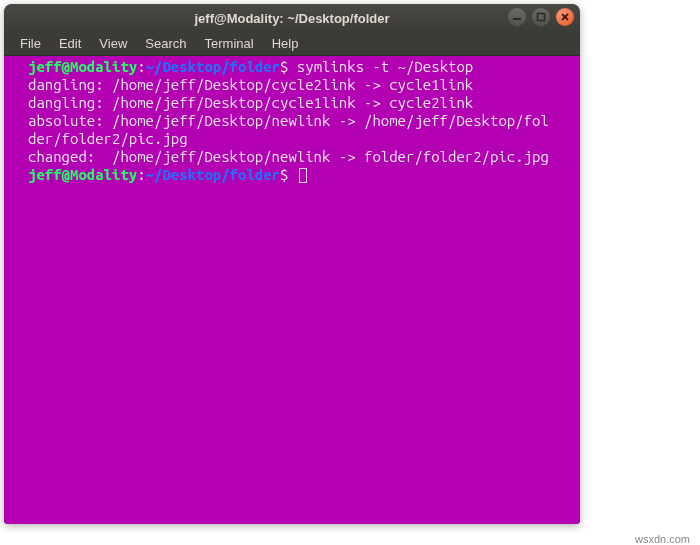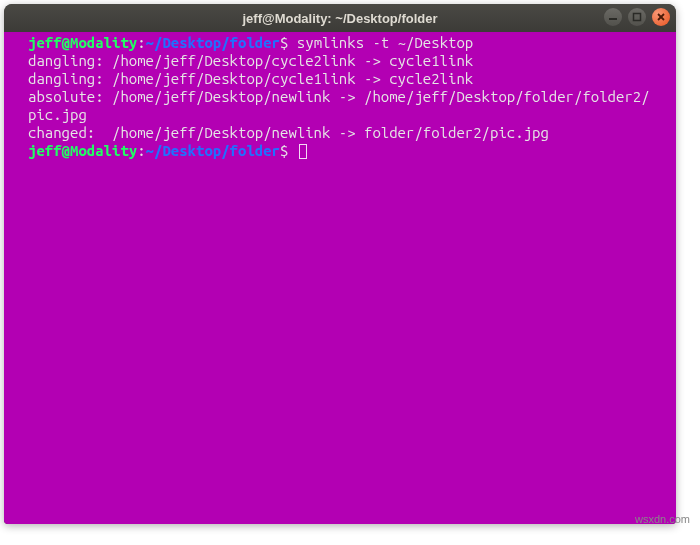--- a/index.html
+++ b/index.html
@@ -4,21 +4,21 @@
   <style>
     * { margin: 0; padding: 0; box-sizing: border-box; }
     body {
       width: 700px;
       height: 545px;
       background: #fff;
       font-family: sans-serif;
       overflow: hidden;
     }
     .window {
-      width: 672px;
+      width: 576px;
       height: 520px;
       margin: 4px;
       border-radius: 8px 8px 4px 4px;
       overflow: hidden;
       box-shadow: 0 2px 8px rgba(0,0,0,0.3);
       display: flex;
       flex-direction: column;
       background: #3c3b37;
     }
     .titlebar {
@@ -91,21 +91,21 @@
       display: inline-block;
       width: 8px;
       height: 15px;
       border: 1px solid rgba(255,255,255,0.85);
       vertical-align: text-bottom;
       margin-left: 2px;
     }
     .watermark {
       position: absolute;
       right: 10px;
-      bottom: 20px;
+      bottom: 0;
       font-size: 11px;
       color: #888;
       font-family: sans-serif;
     }
   </style>
 </head>
 <body>
 
 <div class="window">
 
@@ -124,20 +124,28 @@
       </div>
       <div class="wc wc-close">
         <svg width="10" height="10" viewBox="0 0 10 10">
             <line x1="2" y1="2" x2="8" y2="8" stroke="#4a1a08" stroke-width="1.8"></line>
             <line x1="8" y1="2" x2="2" y2="8" stroke="#4a1a08" stroke-width="1.8"></line>
           </svg>
       </div>
     </div>
   </div>
 
+  <div class="menubar">
+    <span class="menu-item">File</span>
+    <span class="menu-item">Edit</span>
+    <span class="menu-item">View</span>
+    <span class="menu-item">Search</span>
+    <span class="menu-item">Terminal</span>
+    <span class="menu-item">Help</span>
+  </div>
 
   <div class="terminal"><span class="prompt-user">jeff@Modality</span><span class="cmd">:</span><span class="prompt-path">~/Desktop/folder</span><span class="cmd">$</span> <span class="cmd">symlinks -t ~/Desktop</span>
 <span class="out">dangling: /home/jeff/Desktop/cycle2link -&gt; cycle1link</span>
 <span class="out">dangling: /home/jeff/Desktop/cycle1link -&gt; cycle2link</span>
 <span class="out">absolute: /home/jeff/Desktop/newlink -&gt; /home/jeff/Desktop/folder/folder2/pic.jpg</span>
 <span class="out">changed:  /home/jeff/Desktop/newlink -&gt; folder/folder2/pic.jpg</span>
 <span class="prompt-user">jeff@Modality</span><span class="cmd">:</span><span class="prompt-path">~/Desktop/folder</span><span class="cmd">$</span> <span class="cursor"></span></div>
 
 </div>
 

